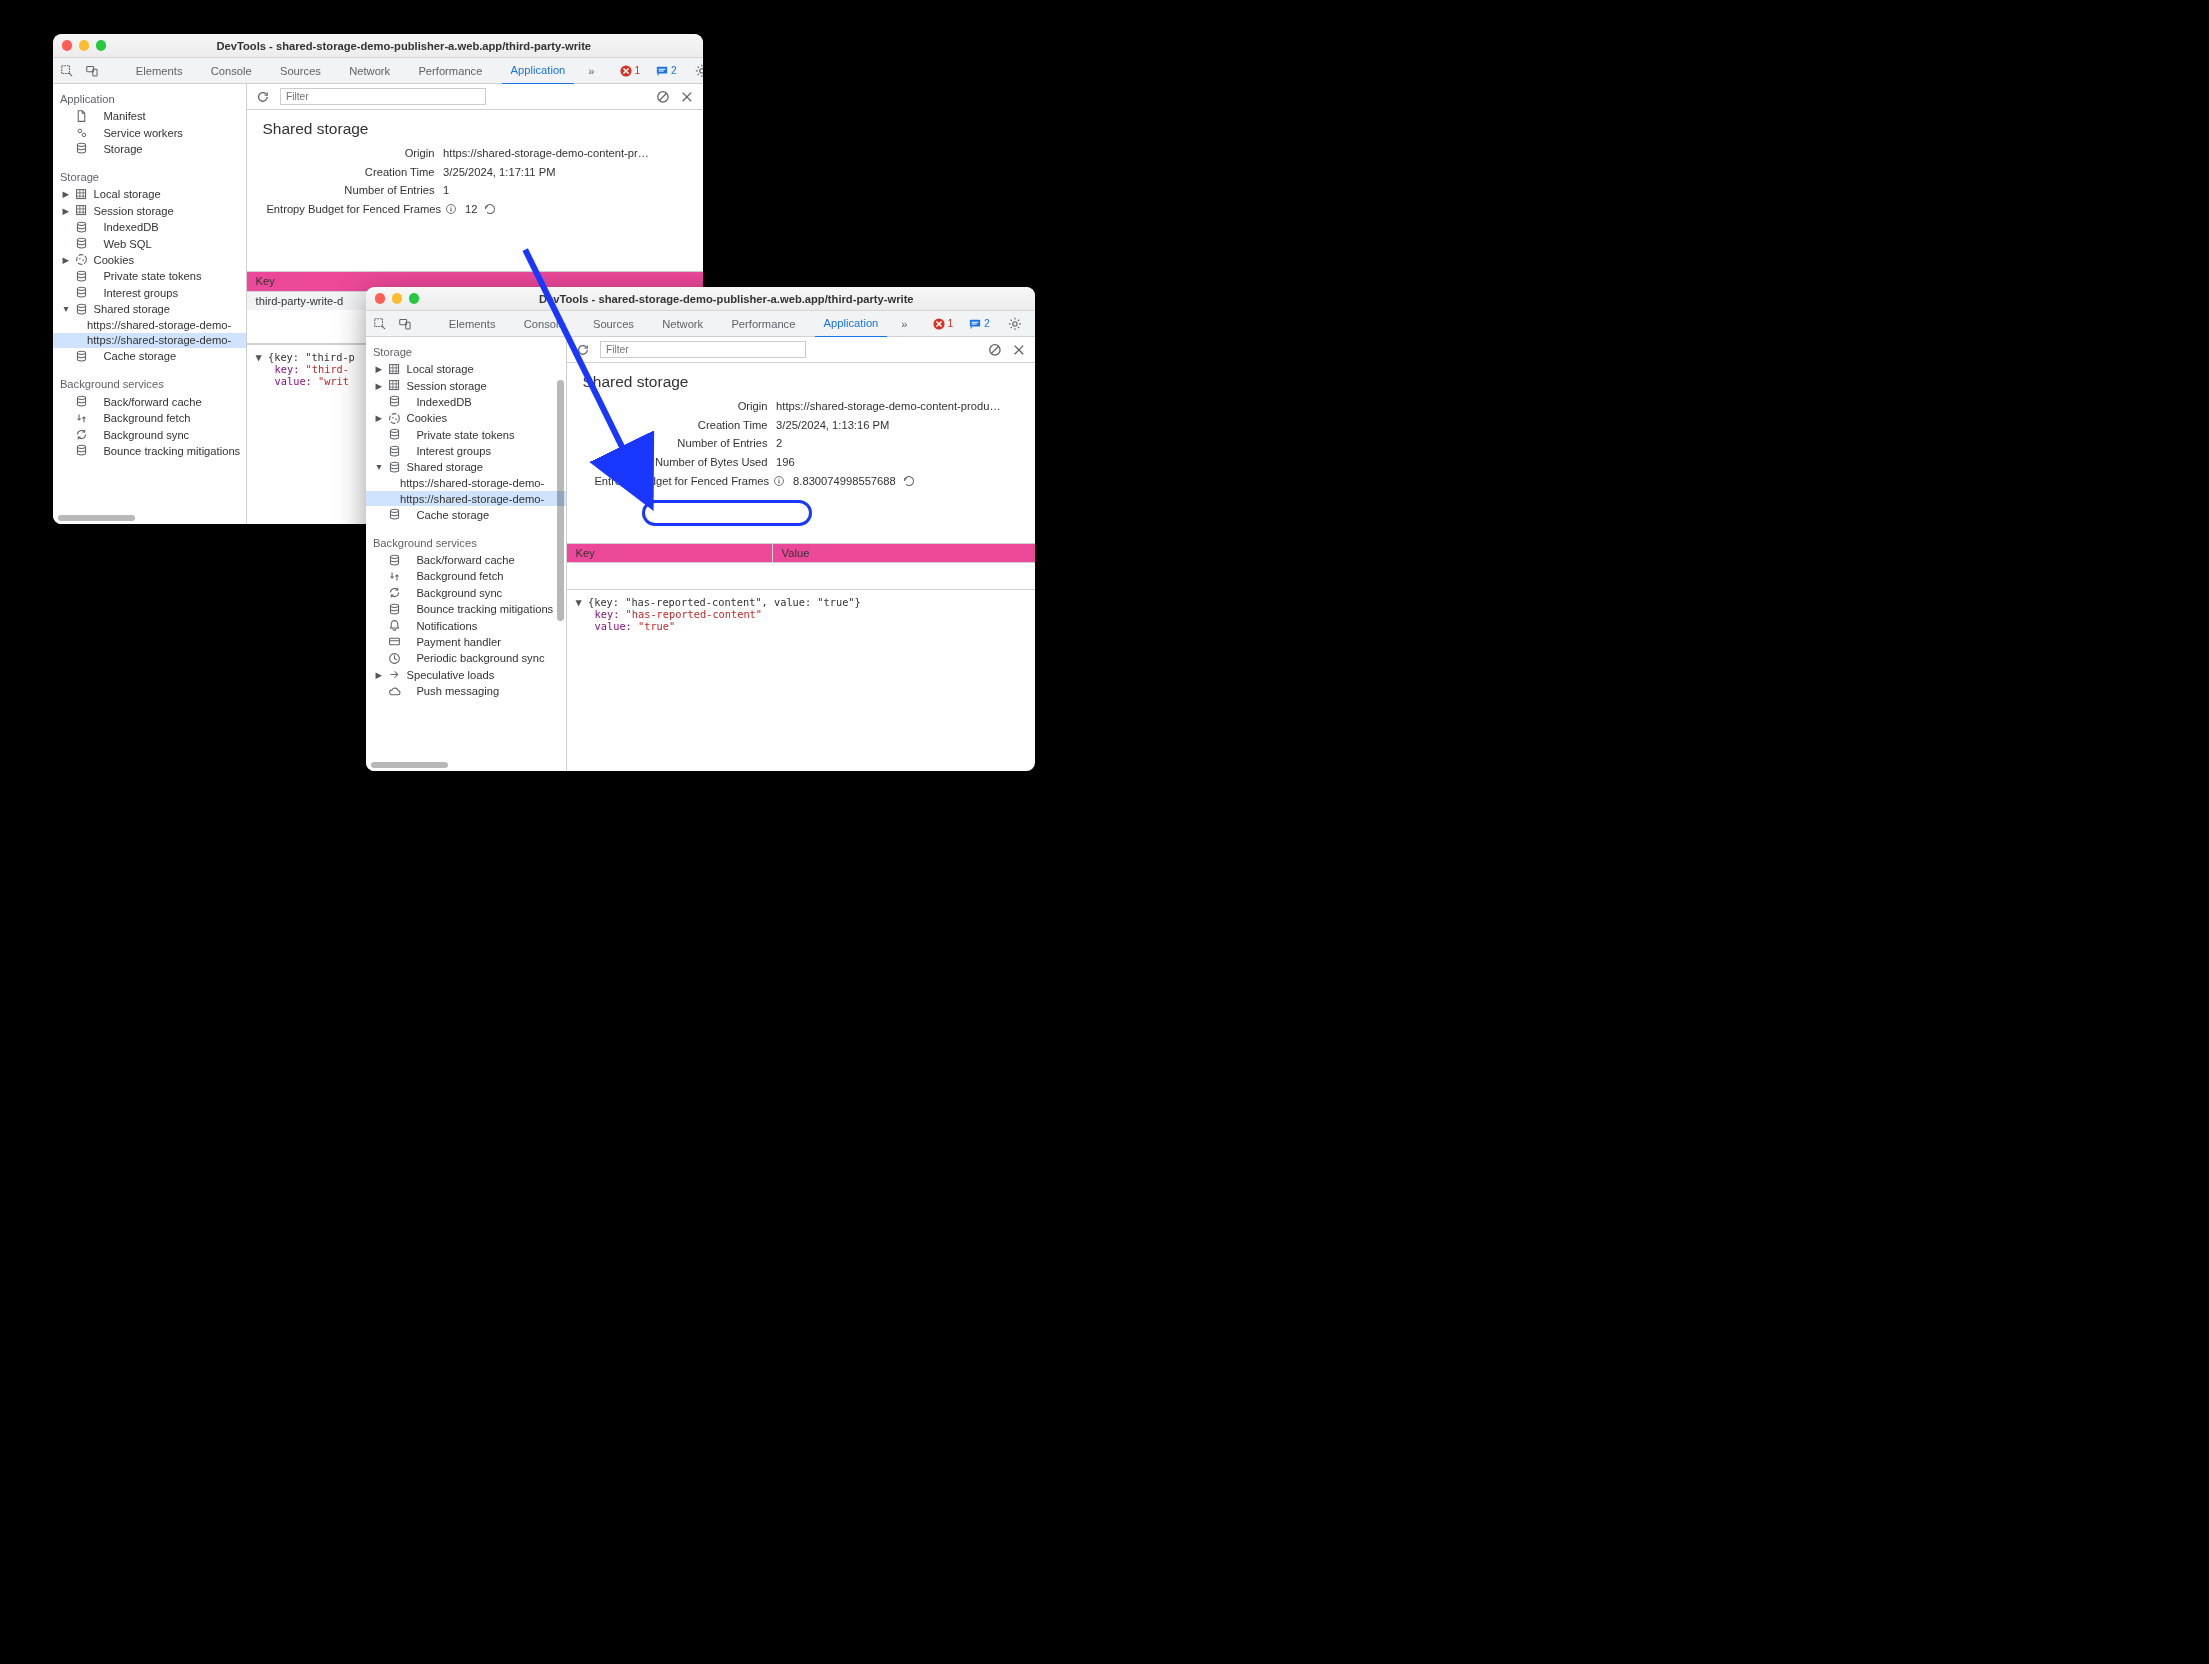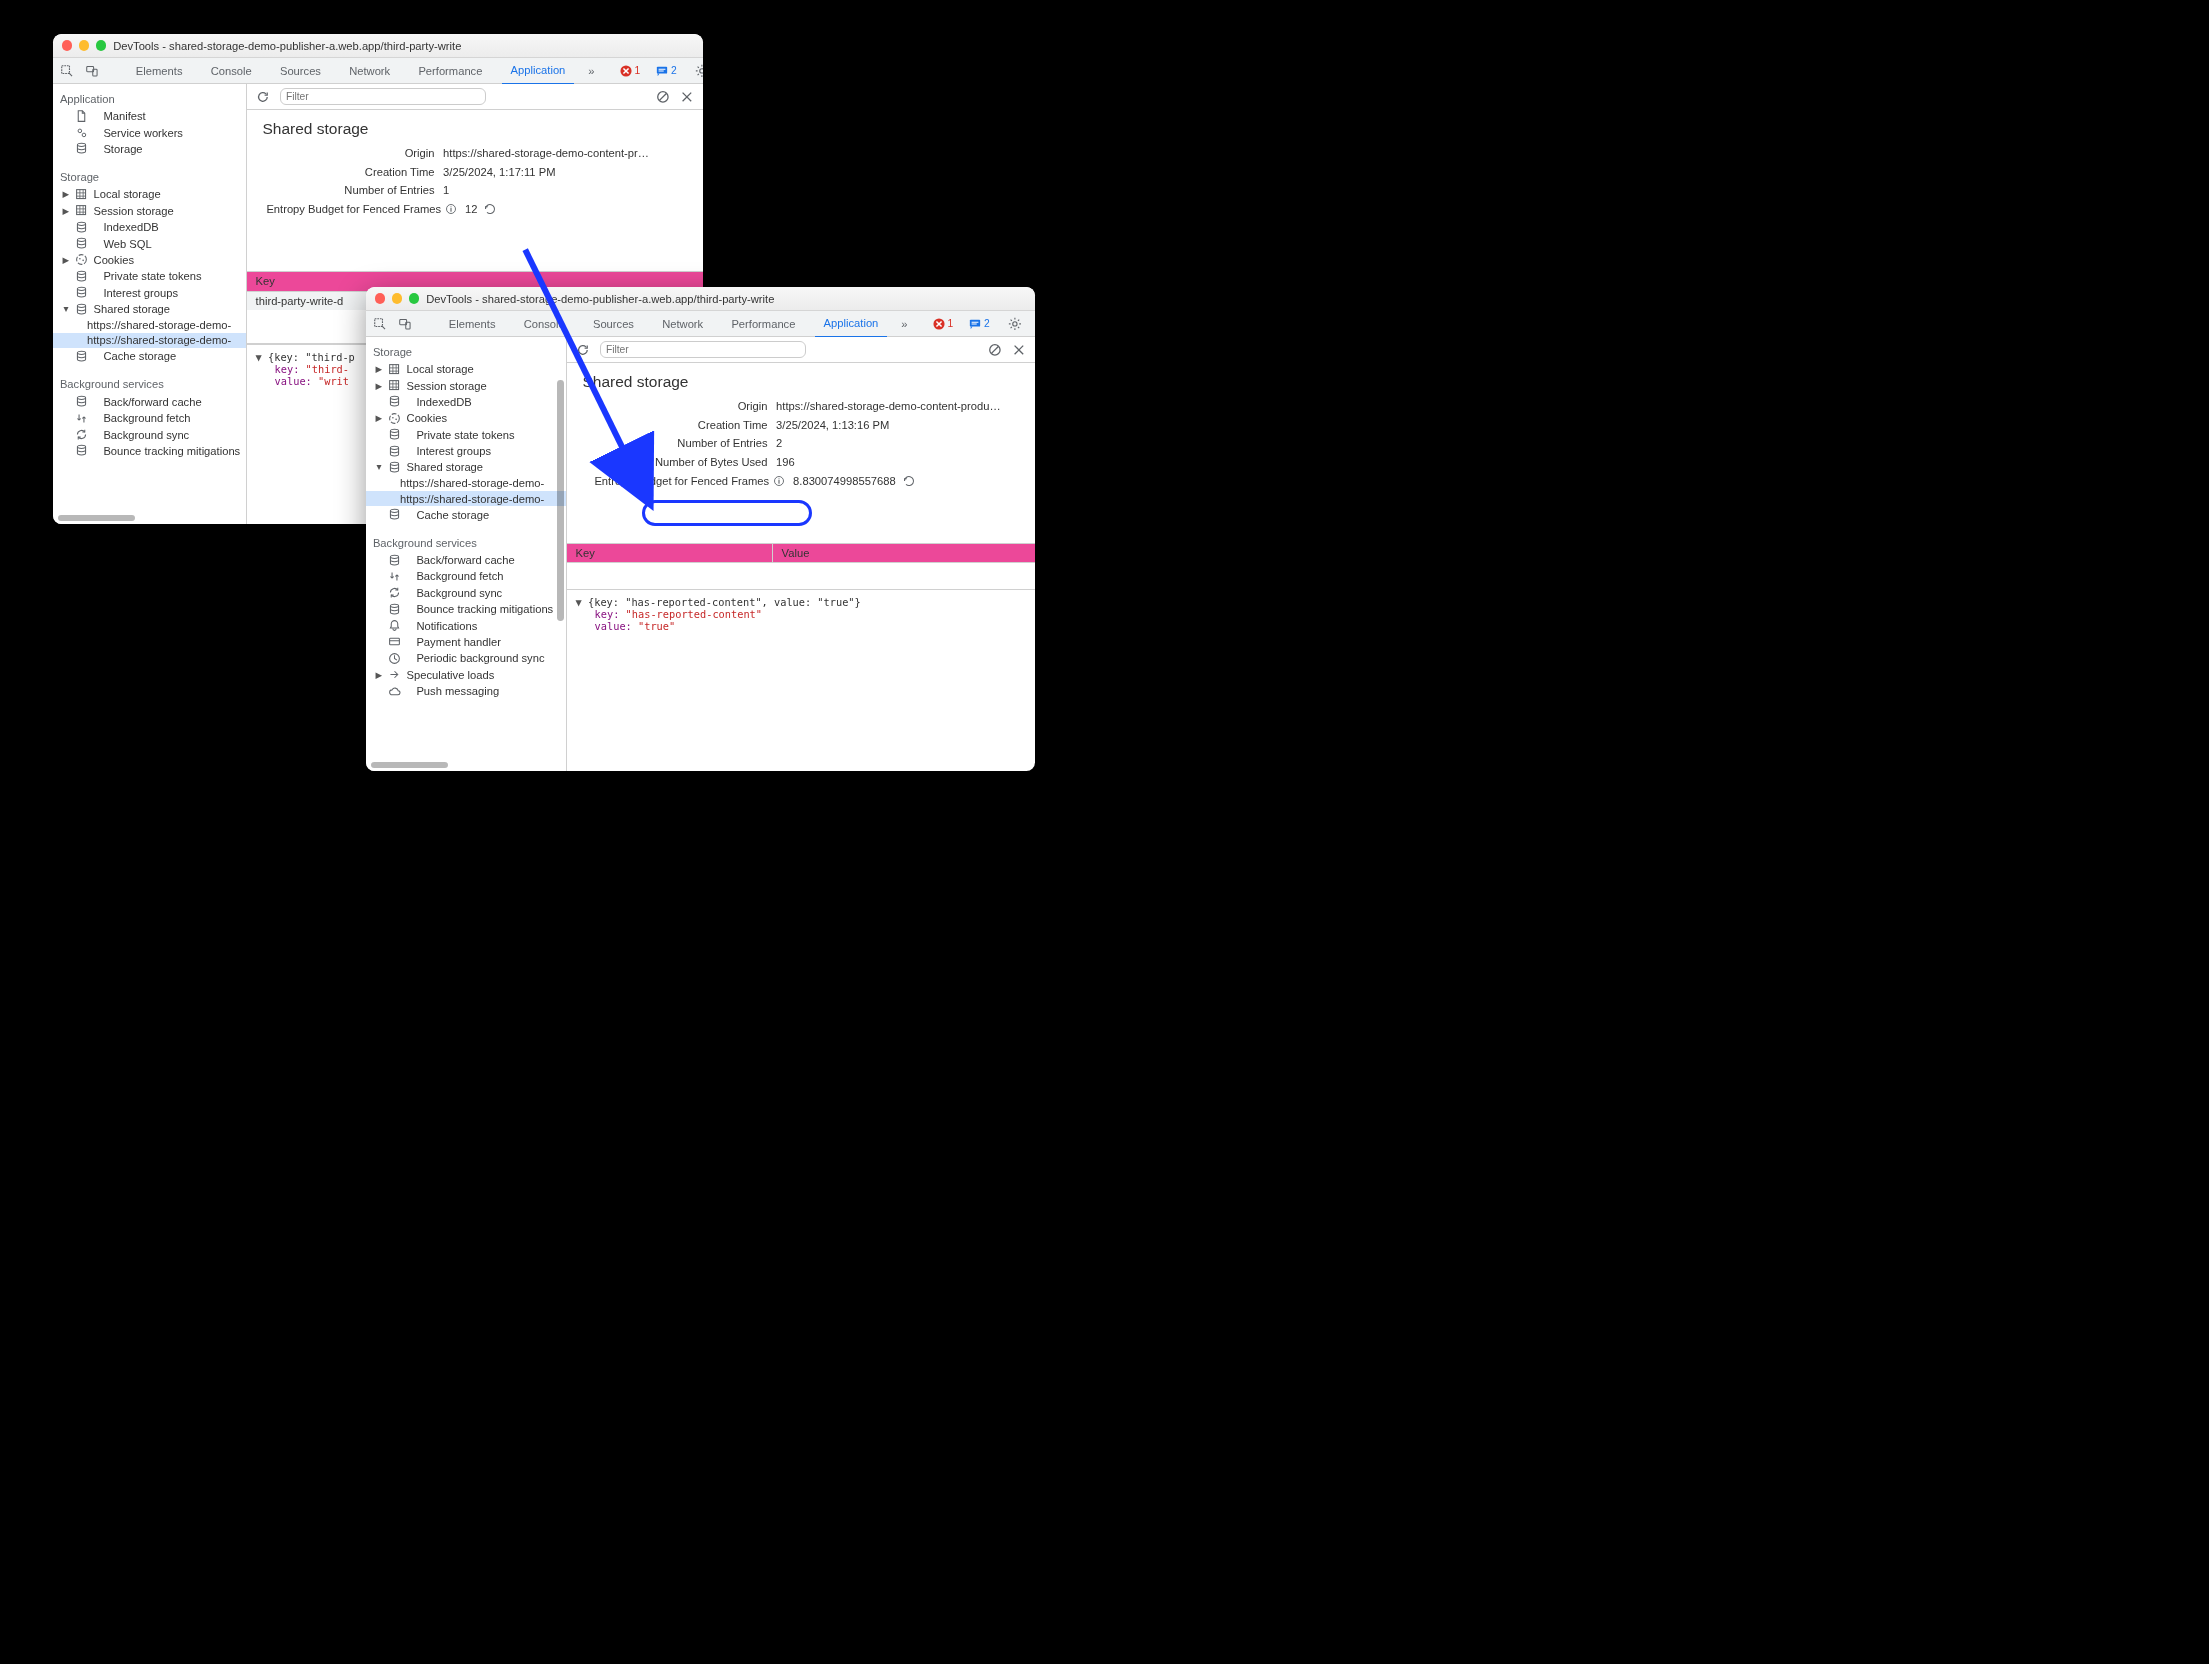--- a/index.html
+++ b/index.html
@@ -27,21 +27,21 @@
     background: linear-gradient(#f7f7f7,#ececec);
     border-bottom: 0.9px solid #d5d5d5;
     display: flex;
     align-items: center;
     padding: 0 8.6px;
     gap: 6.9px;
   }
   .traffic { display: flex; gap: 6.9px; }
   .dot { width: 10.3px; height: 10.3px; border-radius: 50%; }
   .dot.red { background:#ff5f57; } .dot.yellow { background:#febc2e; } .dot.green { background:#28c840; }
-  .titlebar-title { flex:1; text-align:left; font-weight:400; font-size:11.2px; color:#333; }
+  .titlebar-title { flex:1; text-align:center; font-weight:700; font-size:11.2px; color:#333; }
   .toolbar {
     display:flex; align-items:center; height:26px;
     background:#f1f3f4; border-bottom:0.9px solid #d0d0d0;
     padding:0 6.9px; gap:11px;
   }
   .tool-icon { width:19px; height:19px; display:flex; align-items:center; justify-content:center; color:#5f6368; border-radius:2.6px; }
   .tool-icon svg { width:13.8px; height:13.8px; }
   .tool-sep { width:0.9px; height:15.5px; background:#ccc; margin:0 3.4px; }
   .tab { padding:0 8.6px; height:26px; display:flex; align-items:center; color:#5f6368; cursor:pointer; font-size:11.2px; }
   .tab.active { color:#1a73e8; border-bottom:1.7px solid #1a73e8; }
@@ -55,21 +55,21 @@
   .section-h { padding:5.2px 6.9px 3.4px; color:#5f6368; font-size:11.2px; }
   .tree-row { display:flex; align-items:center; gap:5.2px; padding:1.7px 5.2px 1.7px 8.6px; white-space:nowrap; font-size:11.2px; cursor:default; }
   .tree-row .tw { width:8.6px; display:inline-flex; color:#555; font-size:8.6px; justify-content:center; }
   .tree-row.child { padding-left:22.4px;gap:15px; }
   .tree-row.url { padding-left:34px; overflow:hidden; text-overflow:ellipsis; display:block; }
   .tree-row.url.sel { background:#cfe3fc; }
   .tree-icon { width:13px; height:13px; display:inline-flex; align-items:center; justify-content:center; color:#5f6368; }
   .tree-icon svg { width:13px; height:13px; }
   .main { flex:1; display:flex; flex-direction:column; overflow:hidden; }
   .filterbar { display:flex; align-items:center; gap:8.6px; height:26px; border-bottom:0.9px solid #d0d0d0; padding:0 8.6px; }
-  .filter-input { flex:0 0 auto; width:206px; height:17px; border:0.9px solid #ccc; border-radius:6px; padding:0 5.2px; font-size:10.3px; color:#888; }
+  .filter-input { flex:0 0 auto; width:206px; height:17px; border:0.9px solid #ccc; border-radius:0; padding:0 5.2px; font-size:10.3px; color:#888; }
   .circ-btn { width:15.5px; height:15.5px; display:flex; align-items:center; justify-content:center; color:#5f6368; }
   .circ-btn svg { width:13.8px; height:13.8px; }
   .pane-title { font-size:15.5px; font-weight:400; padding:10.3px 15.5px 5.2px; }
   .kv-row { display:flex; padding:3.4px 15.5px; font-size:11.2px; gap:8.6px; }
   .kv-row .k { flex:0 0 241px; text-align:right; color:#333; }
   .kv-row .v { flex:1; color:#333; white-space:nowrap; overflow:hidden; text-overflow:ellipsis; }
   .info-ic, .reset-ic { display:inline-flex; width:12px; height:12px; vertical-align:-1.7px; margin-left:3.4px; color:#5f6368; }
   .table-hdr { display:flex; border-top:0.9px solid #d0d0d0; border-bottom:0.9px solid #d0d0d0; background:#ec4899; font-size:11.2px; }
   .table-hdr .cell, .table-row .cell { padding:3.4px 8.6px; border-right:0.9px solid #d0d0d0; }
   .table-hdr .cell:first-child, .table-row .cell:first-child { flex:0 0 206px; }

